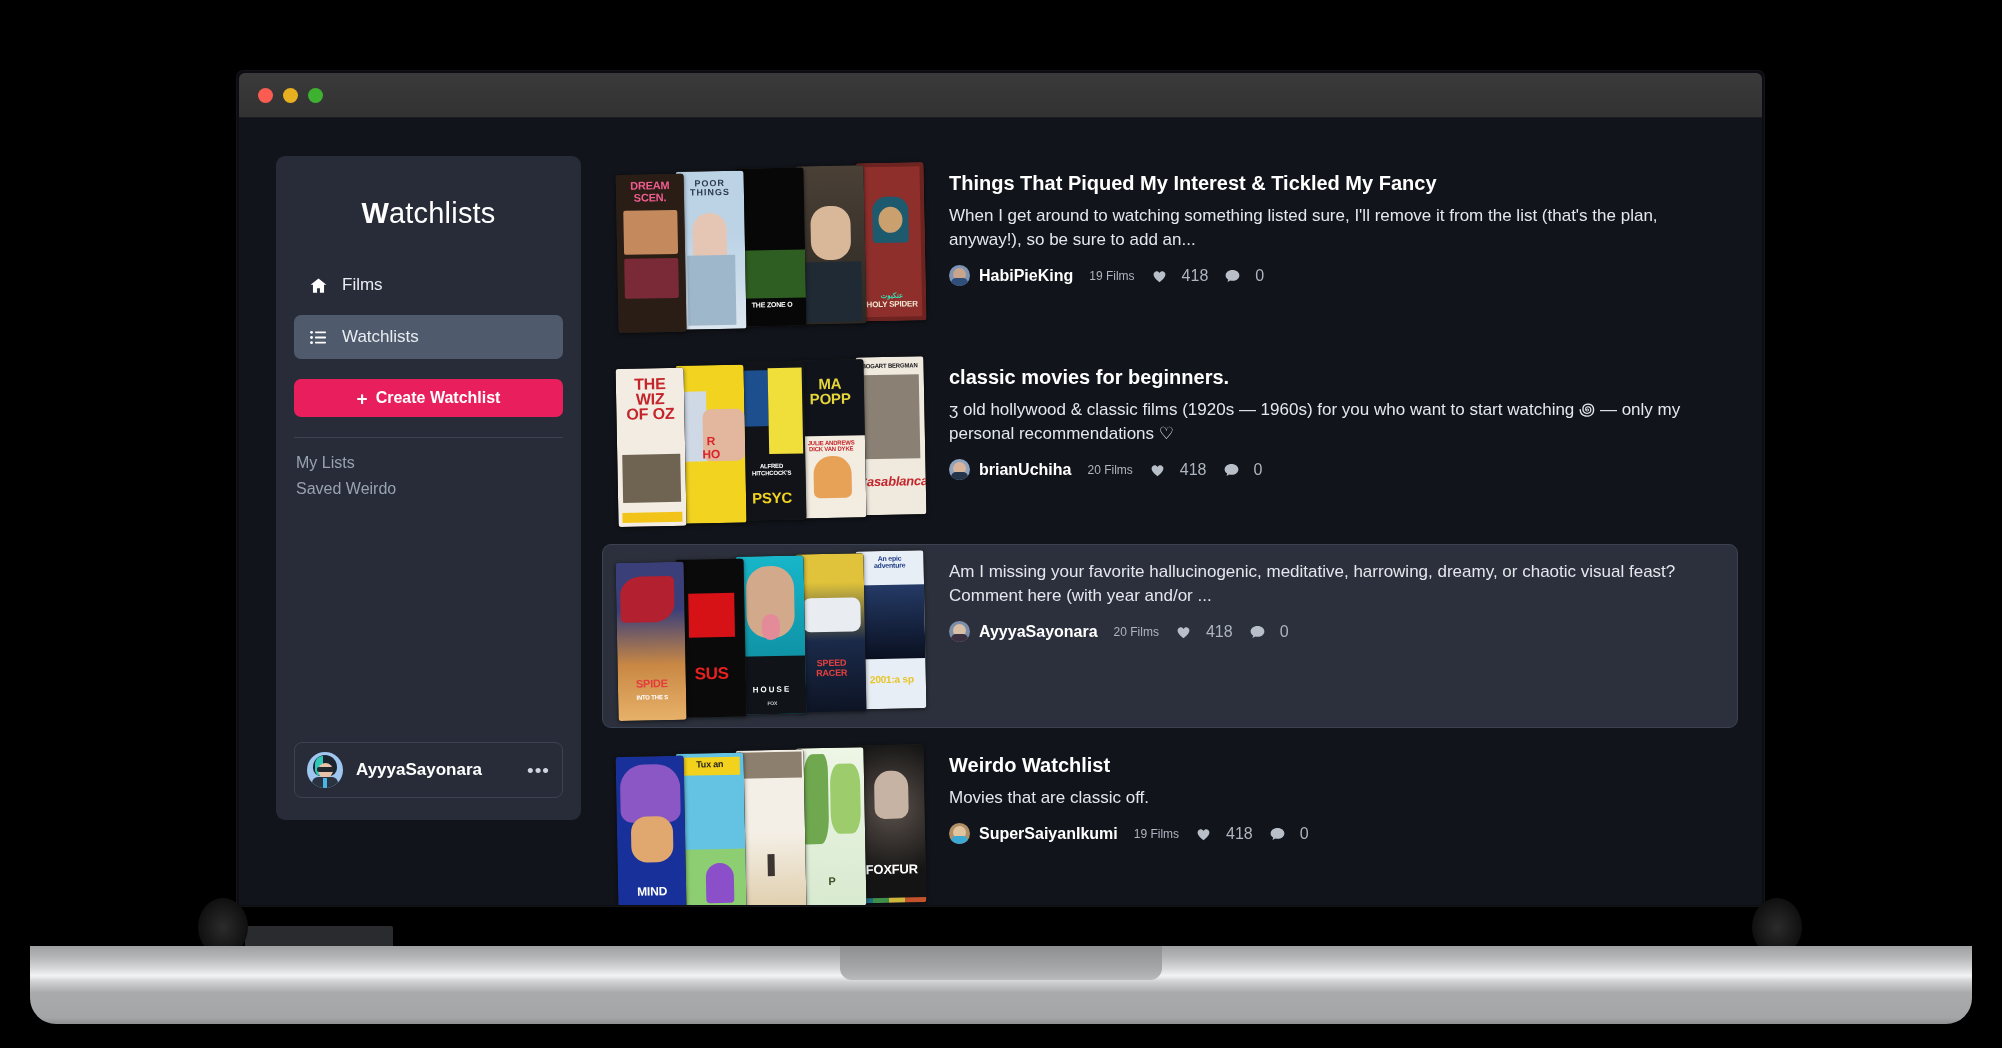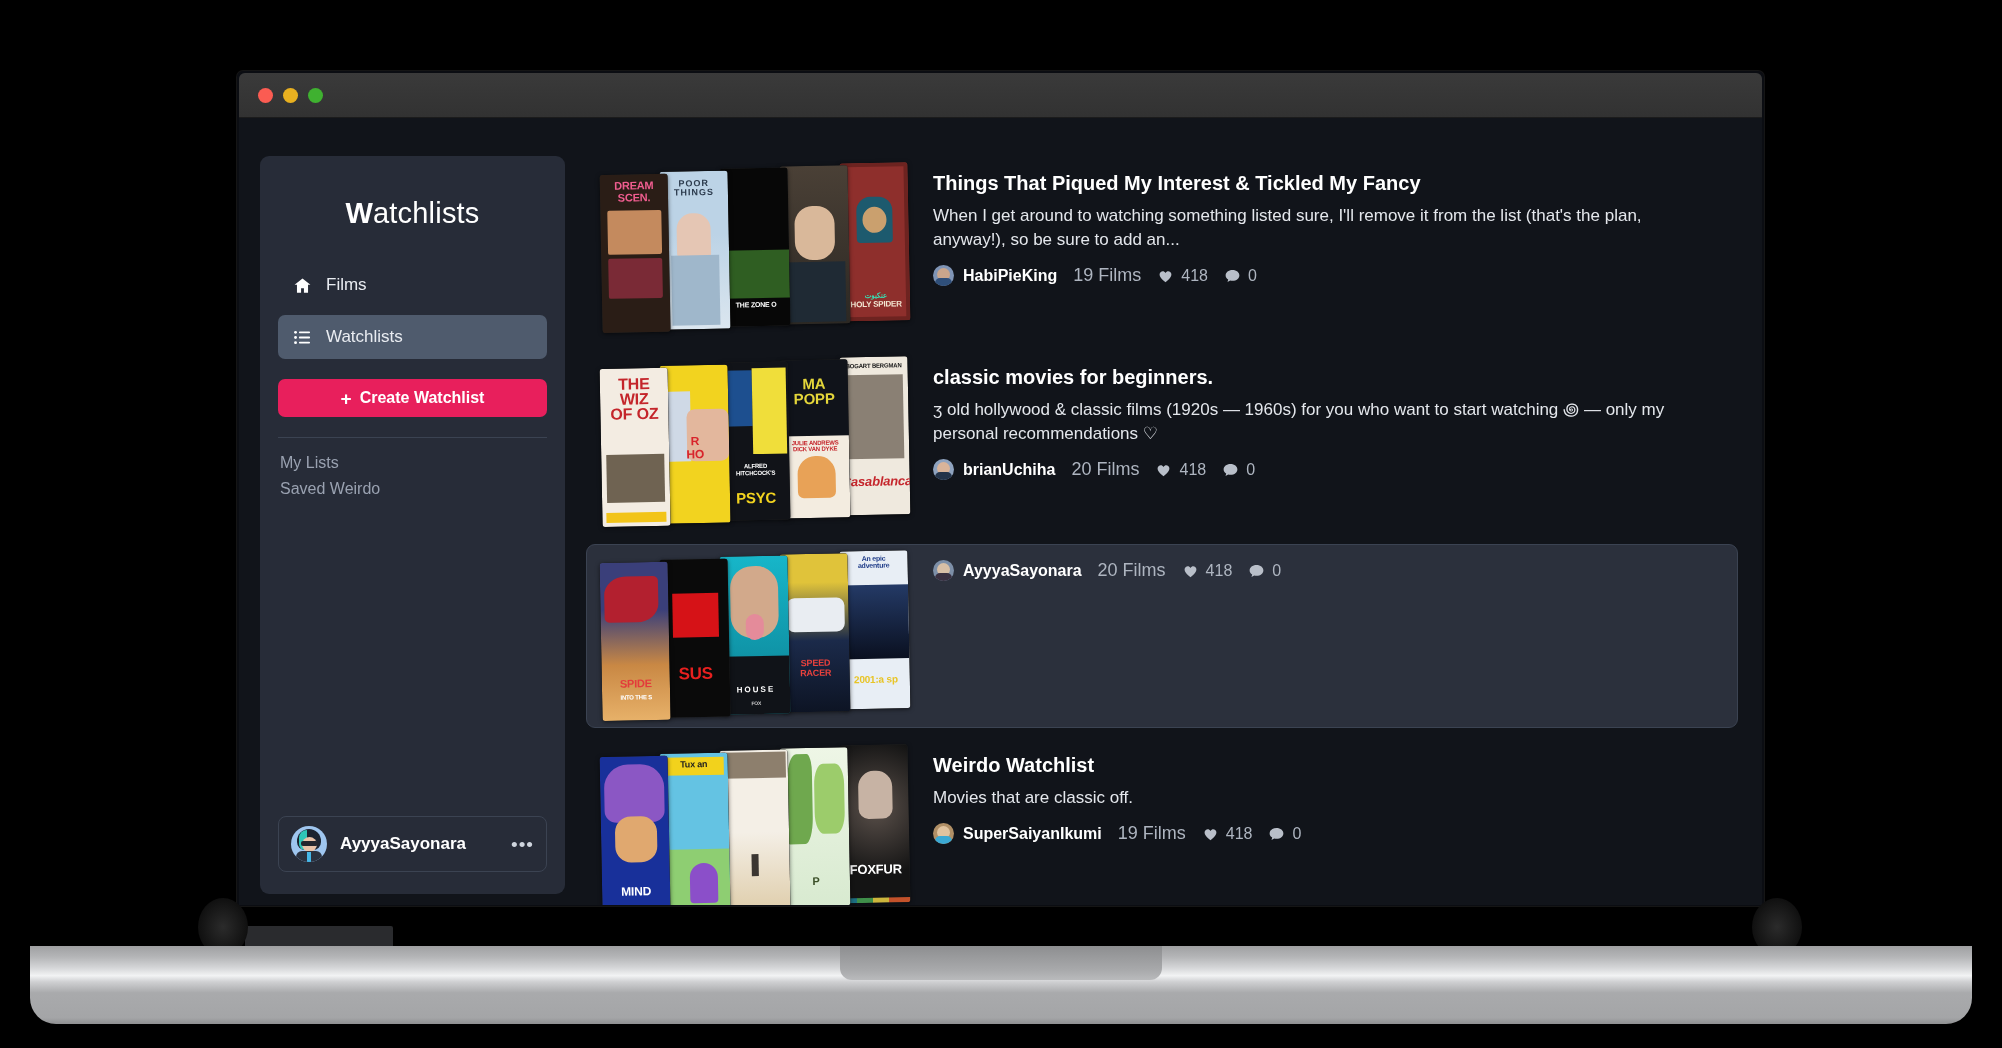--- a/index.html
+++ b/index.html
@@ -114,27 +114,28 @@
     background: #11141a;
     display: flex;
     padding: 38px 0 0 21px;
     box-sizing: border-box;
   }
 
   
   #sidebar {
     width: 305px;
     min-width: 305px;
-    height: 738px;
+    height: 664px;
     background: #272c38;
     border-radius: 9px;
     padding: 0 18px;
     box-sizing: border-box;
     display: flex;
     flex-direction: column;
+    margin-left: 16px;
   }
   #app-title {
     text-align: center;
     color: #ffffff;
     font-size: 29px;
     font-weight: 400;
     letter-spacing: .2px;
     margin: 41px 0 33px 0;
   }
   #app-title .brand-initial { font-weight: 700; }
@@ -359,25 +360,25 @@
   .meta-avatar .ma-body {
     position: absolute; left: 2px; top: 13px;
     width: 17px; height: 10px; border-radius: 5px 5px 0 0;
   }
   .meta-author {
     color: #ffffff;
     font-weight: 700;
     font-size: 16px;
     margin-right: 7px;
   }
-  .meta-films { margin-right: 8px; color: #aeb5c0; font-size: 18px; text-align: right; }
+  .meta-films { margin-right: 8px; color: #aeb5c0; font-size: 12px; text-align: right; }
   .meta-stat {
     display: inline-flex;
     align-items: center;
-    gap: 8px;
+    gap: 15px;
     color: #aeb5c0;
     font-size: 16px;
     margin-right: 8px;
   }
   .meta-stat svg { display: block; }
 </style>
 </head>
 <body>
 
 <div id="laptop-mockup">
@@ -634,20 +635,21 @@
               <div class="poster">
        <div class="p-inner">
                   <div style="position:absolute;inset:0;background:#e8eef5;"></div>
                  <div class="p-title" style="top:4px;color:#1f3c88;font-size:7px">An epic<br>adventure</div>
                  <div style="position:absolute;left:0;right:0;top:34px;height:74px;background:linear-gradient(#243a66,#0a1020)"></div>
                  <div class="p-title" style="bottom:24px;top:auto;color:#e8c426;font-size:10px">2001:a sp</div>
                 </div>
      </div>
             </div>
     <div class="row-content">
+      <div class="row-desc">Am I missing your favorite hallucinogenic, meditative, harrowing, dreamy, or chaotic visual feast? Comment here (with year and/or ...</div>
       <div class="row-meta">
         <span class="meta-avatar" style="background:#7d8fa8">
           <span class="ma-face" style="background:#d8bfa6"></span>
           <span class="ma-body" style="background:#3a3040"></span>
         </span>
         <span class="meta-author">AyyyaSayonara</span>
         <span class="meta-films">20 Films</span>
         <span class="meta-stat">
           <span>
                     <svg width="15" height="14" viewBox="0 0 24 22" fill="#b9bfc9">

